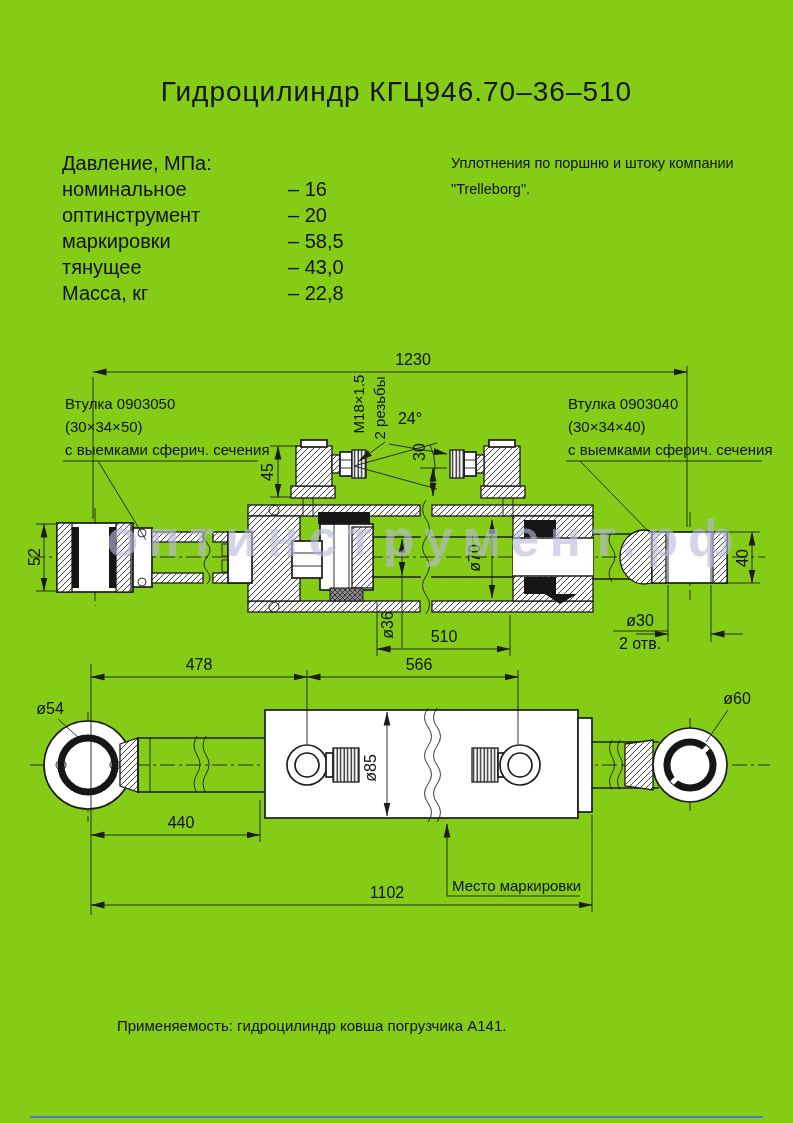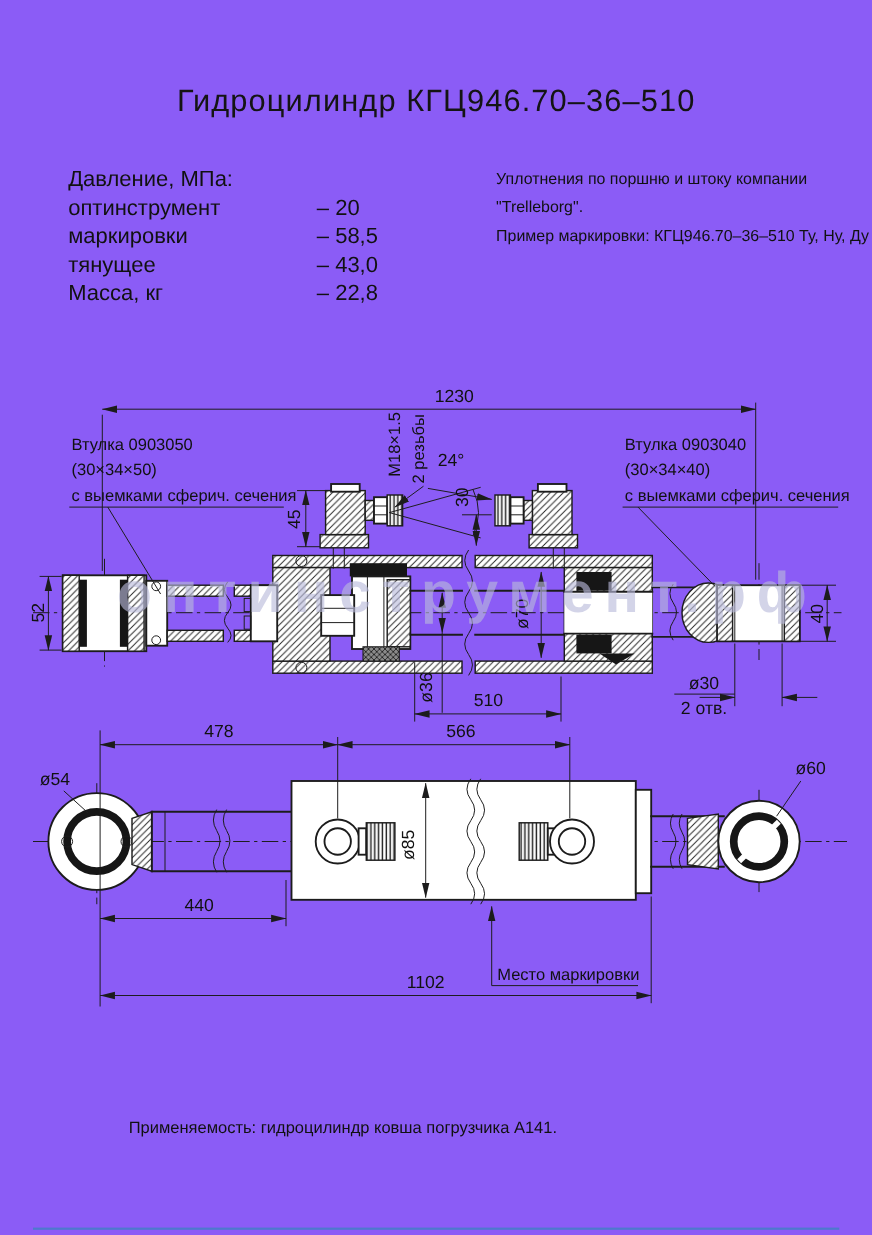--- a/index.html
+++ b/index.html
@@ -1,16 +1,16 @@
 <!DOCTYPE html>
 <html><head>
 <meta charset="utf-8">
 <style>
   html,body{margin:0;padding:0;background:#ffffff;}
-  #sheet{position:relative;width:793px;height:1123px;background:#8b5cf6;overflow:hidden;
+  #sheet{position:relative;width:793px;height:1123px;background:#84cc16;overflow:hidden;
          font-family:"Liberation Sans",sans-serif;color:#111;}
   #title{position:absolute;top:76px;left:0;width:793px;text-align:center;
          font-size:28px;letter-spacing:1px;color:#141414;}
   #specs{position:absolute;left:62px;top:150px;width:330px;font-size:20px;}
   .spec-row{display:flex;height:26px;line-height:26px;}
   .spec-label{width:226px;}
   .spec-value{width:100px;}
   #seals{position:absolute;left:435px;top:150px;width:340px;font-size:14.5px;line-height:26px;margin-left:16px;}
   #appnote{position:absolute;left:117px;top:1017px;font-size:15px;}
   #footer-rule{position:absolute;left:30px;top:1116px;width:733px;height:2px;background:#4d79cc;}
@@ -34,41 +34,44 @@
 <div id="sheet">
 
   <div id="title">Гидроцилиндр КГЦ946.70–36–510</div>
 
   <div id="specs">
     <div class="spec-row">
         <span class="spec-label">Давление, МПа:</span>
         <span class="spec-value"></span>
       </div>
     <div class="spec-row">
+        <span class="spec-label">номинальное</span>
+        <span class="spec-value">– 16</span>
+      </div>
+    <div class="spec-row">
         <span class="spec-label">оптинструмент</span>
         <span class="spec-value">– 20</span>
       </div>
     <div class="spec-row">
         <span class="spec-label">маркировки</span>
         <span class="spec-value">– 58,5</span>
       </div>
     <div class="spec-row">
         <span class="spec-label">тянущее</span>
         <span class="spec-value">– 43,0</span>
       </div>
     <div class="spec-row">
         <span class="spec-label">Масса, кг</span>
         <span class="spec-value">– 22,8</span>
       </div>
   </div>
 
   <div id="seals">
     <div>Уплотнения по поршню и штоку компании</div>
     <div>"Trelleborg".</div>
-    <div>Пример маркировки: КГЦ946.70–36–510 Ту, Ну, Ду</div>
   </div>
 
   <svg width="793" height="1123" viewBox="0 0 793 1123">
     <defs>
       <pattern id="h" width="6" height="6" patternUnits="userSpaceOnUse">
         <rect width="6" height="6" fill="#fff"></rect>
         <path d="M-1,7 L7,-1 M-1,1 L1,-1 M5,7 L7,5" stroke="#2a2a2a" stroke-width="0.9"></path>
       </pattern>
       <pattern id="k" width="3.5" height="8" patternUnits="userSpaceOnUse">
         <rect width="3.5" height="8" fill="#fff"></rect>

